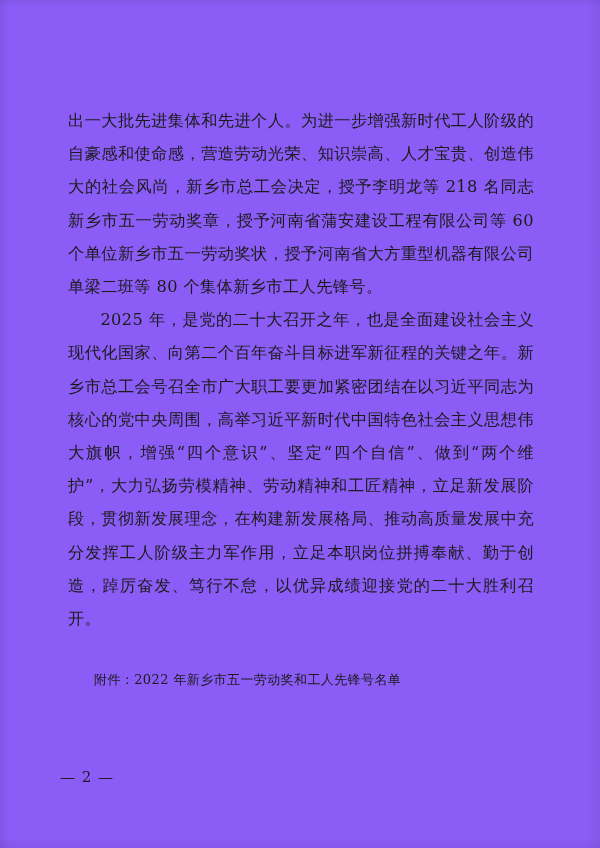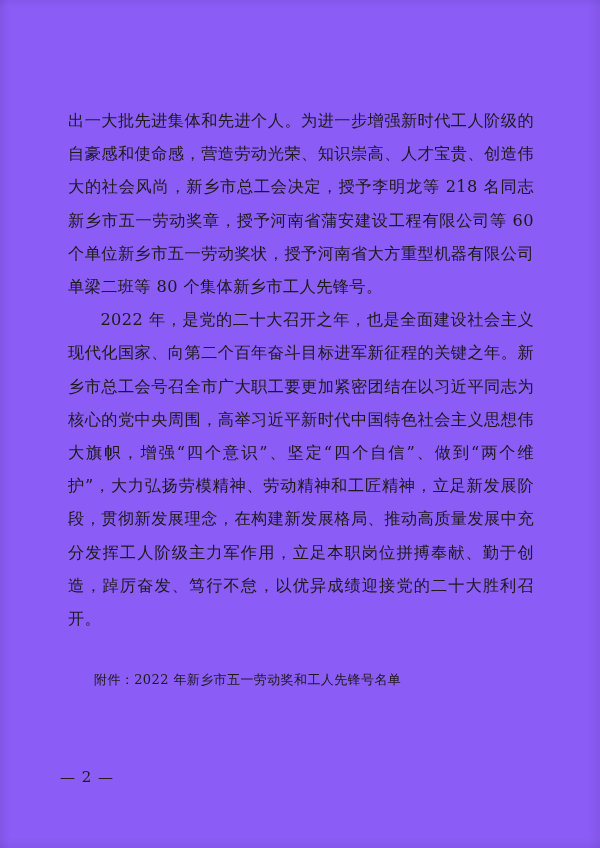--- a/index.html
+++ b/index.html
@@ -101,21 +101,21 @@
   <div class="edge-shadow-top"></div>
   <div class="edge-shadow-left"></div>
   <div class="edge-shadow-right"></div>
   <div class="edge-shadow-bottom"></div>
 
   <div class="page-inner">
 
     <p class="para">出一大批先进集体和先进个人。为进一步增强新时代工人阶级的自豪感和使命感，营造劳动光荣、知识崇高、人才宝贵、创造伟大的社会风尚，新乡市总工会决定，授予李明龙等 218 名同志新乡市五一劳动奖章，授予河南省蒲安建设工程有限公司等 60 个单位新乡市五一劳动奖状，授予河南省大方重型机器有限公司单梁二班等 80 个集体新乡市工人先锋号。</p>
 
 
-    <p class="para indent">2022 年，是党的二十大召开之年，也是全面建设社会主义现代化国家、向第二个百年奋斗目标进军新征程的关键之年。新乡市总工会号召全市广大职工要更加紧密团结在以习近平同志为核心的党中央周围，高举习近平新时代中国特色社会主义思想伟大旗帜，增强“四个意识”、坚定“四个自信”、做到“两个维护”，大力弘扬劳模精神、劳动精神和工匠精神，立足新发展阶段，贯彻新发展理念，在构建新发展格局、推动高质量发展中充分发挥工人阶级主力军作用，立足本职岗位拼搏奉献、勤于创造，踔厉奋发、笃行不怠，以优异成绩迎接党的二十大胜利召开。</p>
+    <p class="para indent">2025 年，是党的二十大召开之年，也是全面建设社会主义现代化国家、向第二个百年奋斗目标进军新征程的关键之年。新乡市总工会号召全市广大职工要更加紧密团结在以习近平同志为核心的党中央周围，高举习近平新时代中国特色社会主义思想伟大旗帜，增强“四个意识”、坚定“四个自信”、做到“两个维护”，大力弘扬劳模精神、劳动精神和工匠精神，立足新发展阶段，贯彻新发展理念，在构建新发展格局、推动高质量发展中充分发挥工人阶级主力军作用，立足本职岗位拼搏奉献、勤于创造，踔厉奋发、笃行不怠，以优异成绩迎接党的二十大胜利召开。</p>
 
     <p class="attach">附件：2022 年新乡市五一劳动奖和工人先锋号名单</p>
 
   </div>
 
   <div class="page-number">— 2 —</div>
 
 </div>
 
 </body></html>

